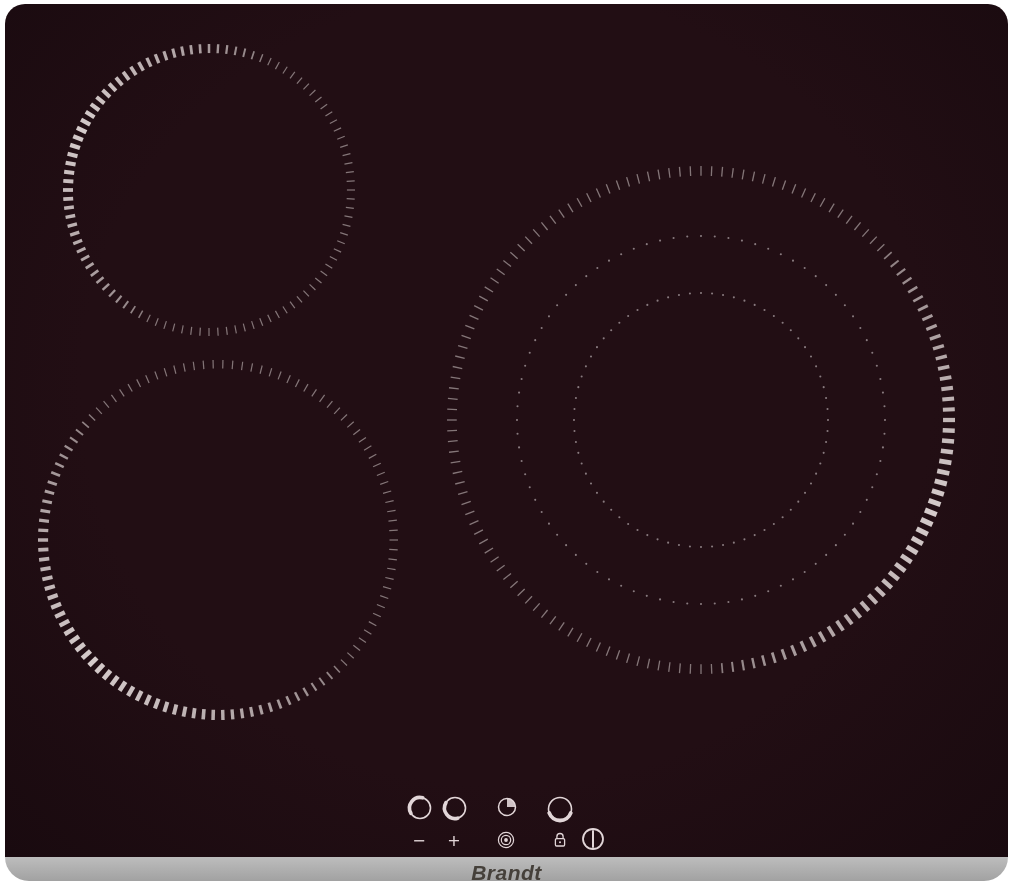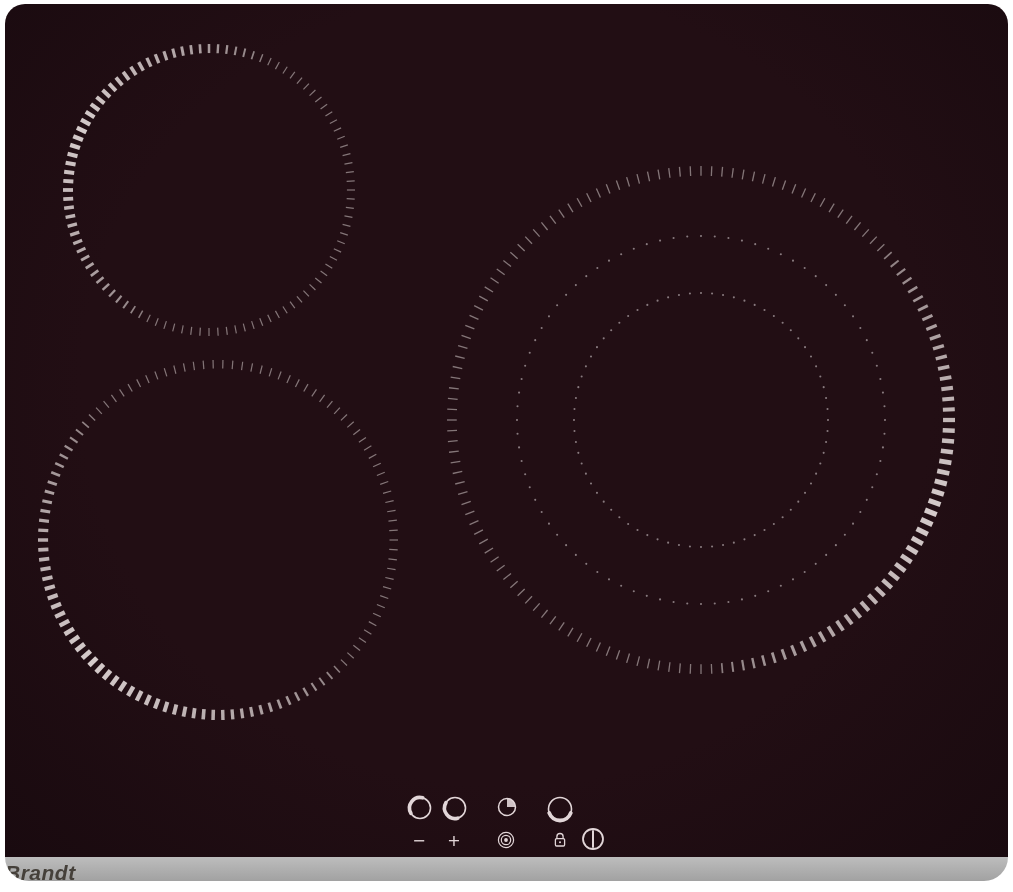--- a/index.html
+++ b/index.html
@@ -15,21 +15,21 @@
     background:transparent;
   }
   .glass{
     position:absolute;left:0;top:0;width:1003px;height:853px;
     background:radial-gradient(ellipse at 50% 45%, var(--glass,#220e14) 0%, var(--glass,#220e14) 60%, var(--glass-edge,#1a0a0f) 100%);
   }
   .glass svg{position:absolute;left:0;top:0;}
   .strip{
     position:absolute;left:0;top:853px;width:1003px;height:34px;
     background:linear-gradient(var(--strip-top,#bdbdbd), var(--strip-bottom,#979797));
-    display:flex;align-items:center;
+    display:flex;align-items:center;justify-content:center;
   }
   .logo{
     font-family:"Liberation Sans",sans-serif;
     font-weight:bold;font-style:italic;
     font-size:21px;letter-spacing:.5px;
     color:var(--logo,#45403a);
     transform:translateY(-1px);
   }
   .ctl{stroke:var(--icon,#e2d6d8);fill:none;stroke-linecap:round;}
   .ctl-fill{fill:var(--icon,#e2d6d8);stroke:none;}

